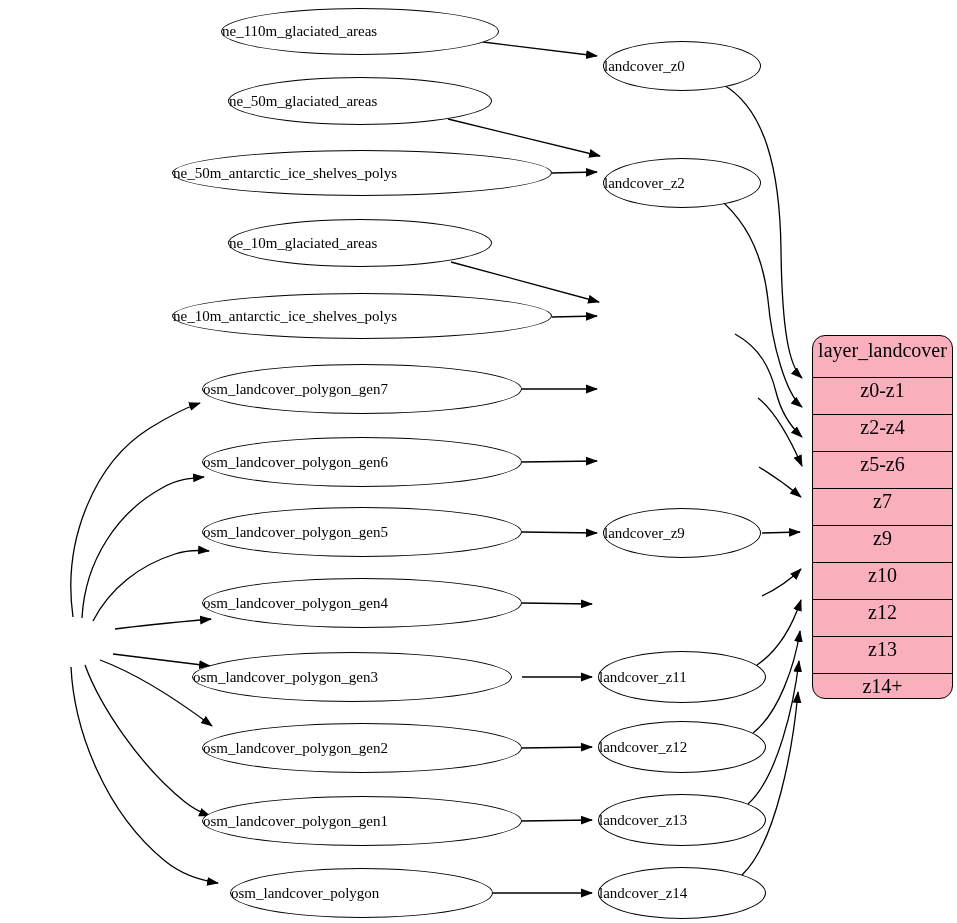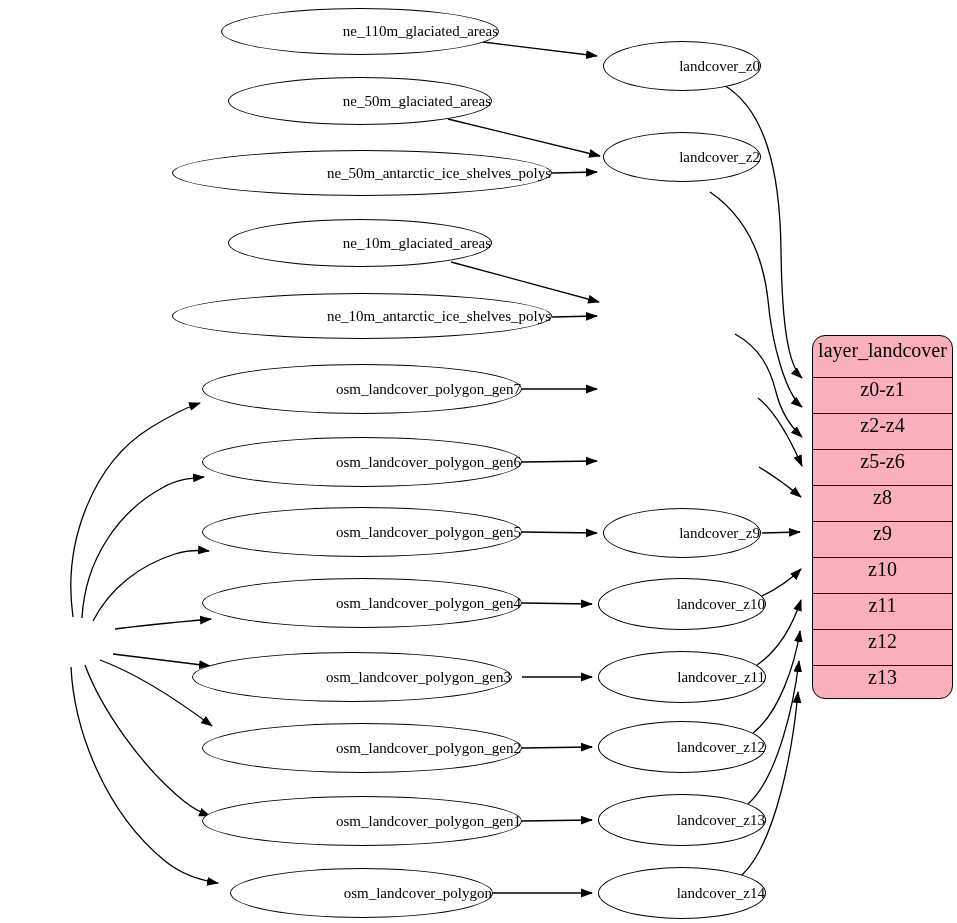--- a/index.html
+++ b/index.html
@@ -9,21 +9,21 @@
     background:#ffffff;
     font-family:"Liberation Serif", serif;
     overflow:hidden;
   }
   svg.edges{position:absolute;left:0;top:0;width:957px;height:923px;}
   .node{
     position:absolute;
     border:1.4px solid #000;
     border-radius:50%;
     background:#fff;
-    display:flex;align-items:center;justify-content:flex-end;
+    display:flex;align-items:center;justify-content:flex-start;
     font-size:15px;color:#000;
     box-sizing:border-box;
     white-space:nowrap;
   }
   .record{
     position:absolute;
     left:812px;top:335px;width:141px;height:364px;
     background:var(--table-fill,#FAAFBC);
     border:1.6px solid #000;
     border-radius:13px;
@@ -131,49 +131,45 @@
   <div class="node" style="left:202px;top:796px;width:320px;height:50px">
     <span>osm_landcover_polygon_gen1</span>
   </div>
   <div class="node" style="left:230px;top:868px;width:263px;height:50px">
     <span>osm_landcover_polygon</span>
   </div>
 
   <div class="node" style="left:603px;top:41px;width:158px;height:50px">
     <span>landcover_z0</span>
   </div>
-  <div class="node" style="left:603px;top:132px;width:158px;height:50px">
+  <div class="node" style="left:603px;top:158px;width:158px;height:50px">
     <span>landcover_z2</span>
   </div>
   <div class="node" style="left:603px;top:508px;width:158px;height:50px">
     <span>landcover_z9</span>
-  </div>
-  <div class="node" style="left:598px;top:578px;width:168px;height:52px">
-    <span>landcover_z10</span>
   </div>
   <div class="node" style="left:598px;top:651px;width:168px;height:52px">
     <span>landcover_z11</span>
   </div>
   <div class="node" style="left:598px;top:721px;width:168px;height:52px">
     <span>landcover_z12</span>
   </div>
   <div class="node" style="left:598px;top:794px;width:168px;height:52px">
     <span>landcover_z13</span>
   </div>
   <div class="node" style="left:598px;top:867px;width:168px;height:52px">
     <span>landcover_z14</span>
   </div>
 
   <div class="record" style="background: rgb(250, 175, 188);">
     <div class="record-title">layer_landcover</div>
     <div class="record-row">z0-z1</div>
     <div class="record-row">z2-z4</div>
     <div class="record-row">z5-z6</div>
-    <div class="record-row">z8</div>
+    <div class="record-row">z7</div>
     <div class="record-row">z9</div>
     <div class="record-row">z10</div>
-    <div class="record-row">z11</div>
     <div class="record-row">z12</div>
     <div class="record-row">z13</div>
     <div class="record-row">z14+</div>
   </div>
 
 </div>
 
 </body></html>

